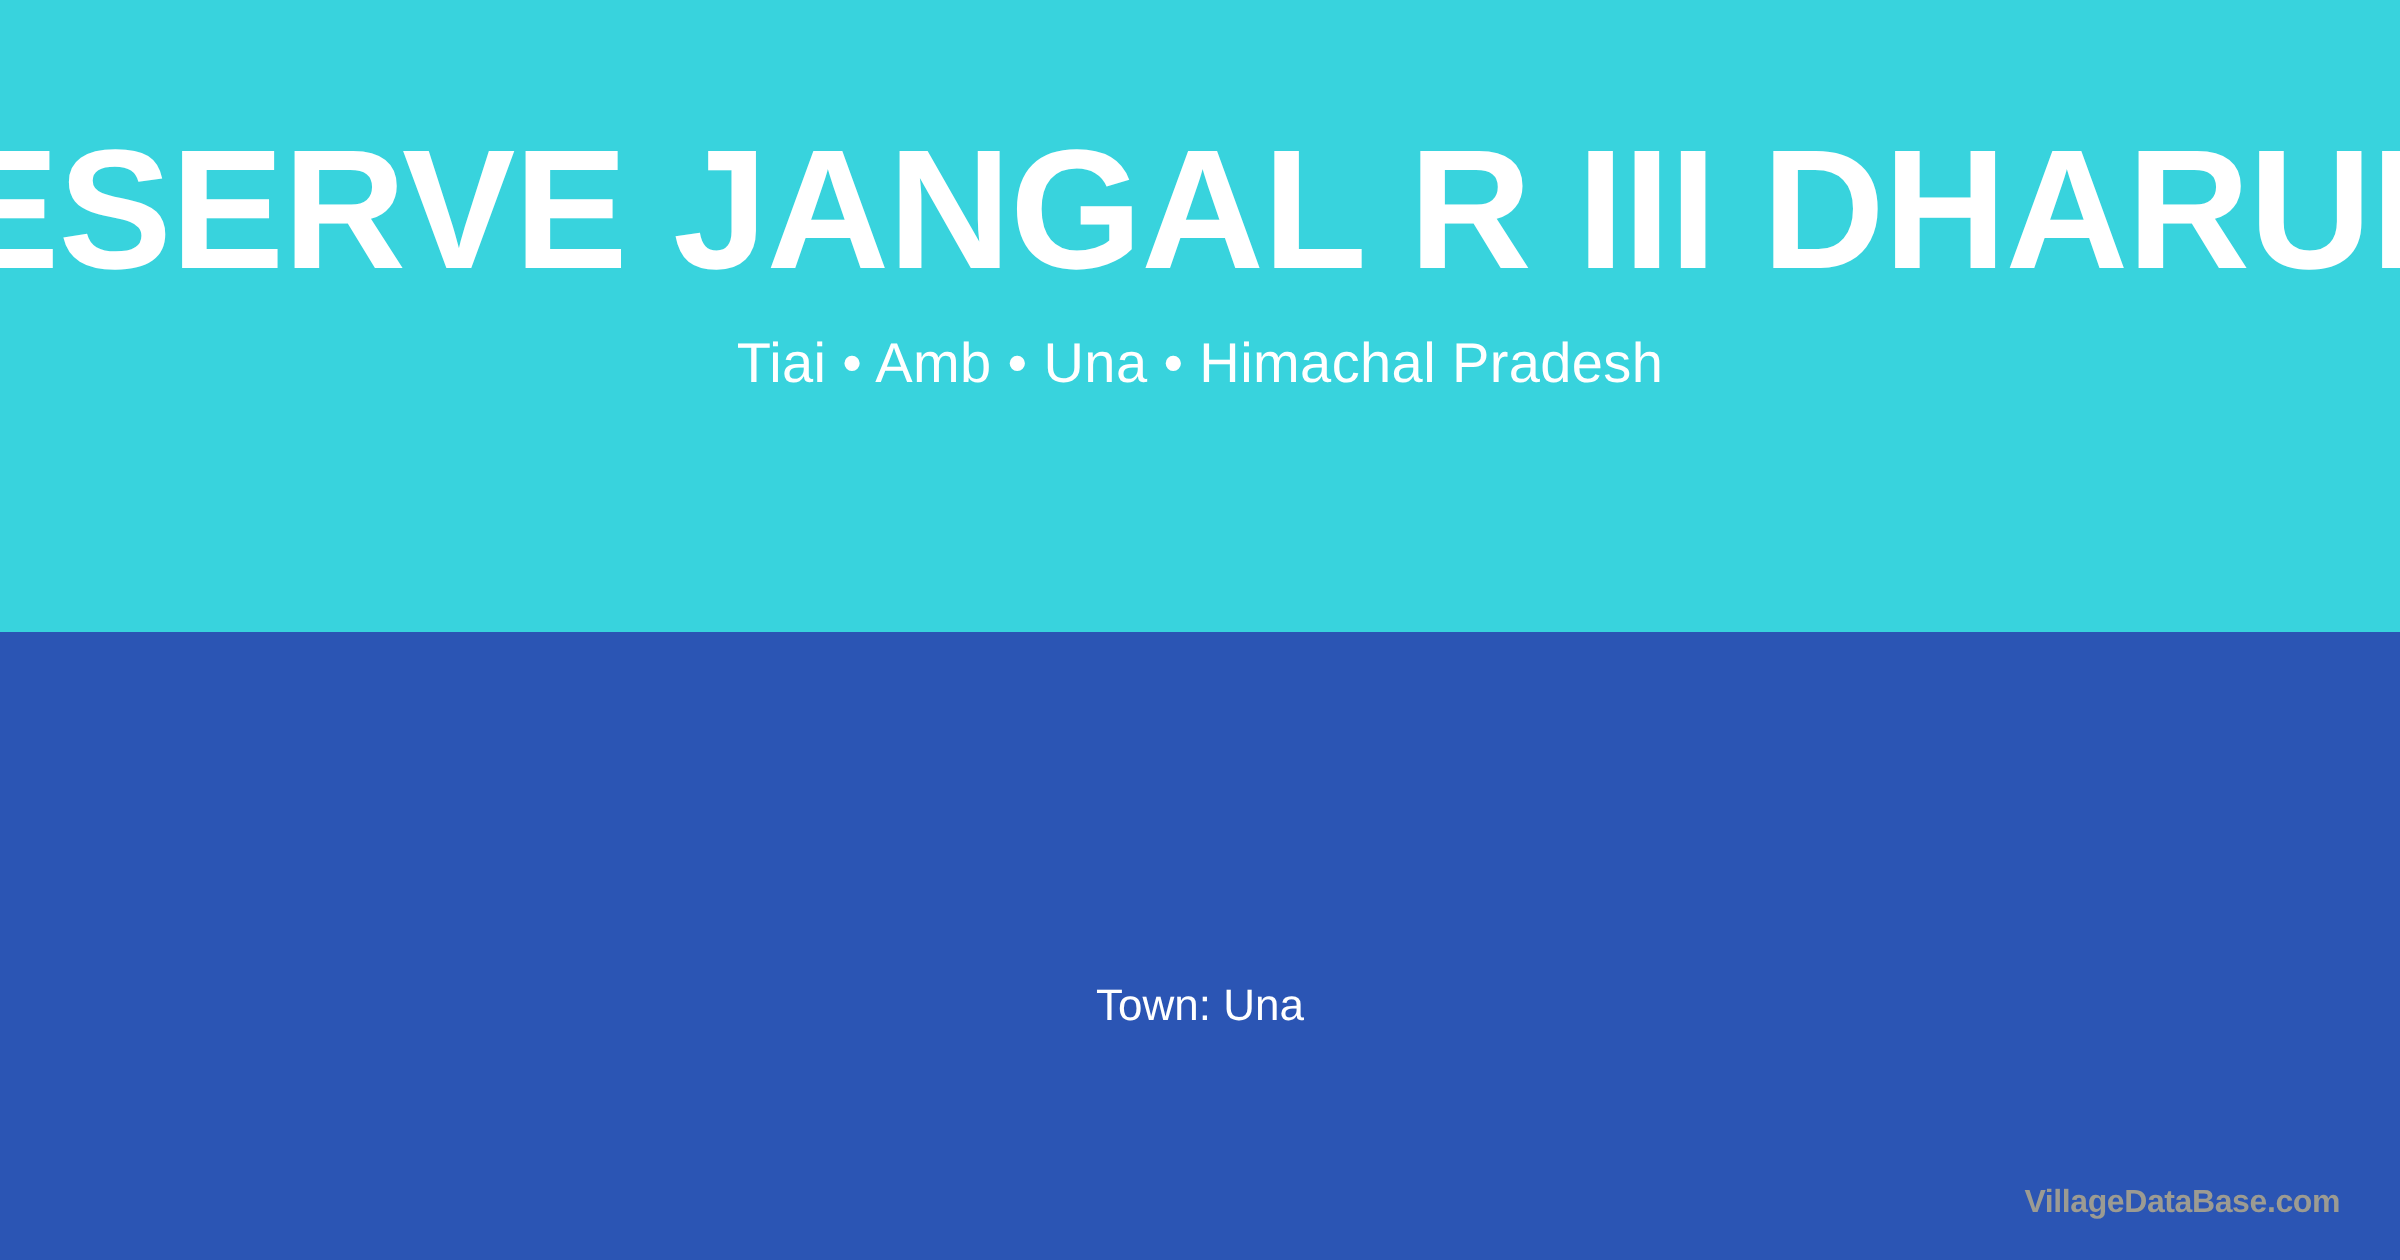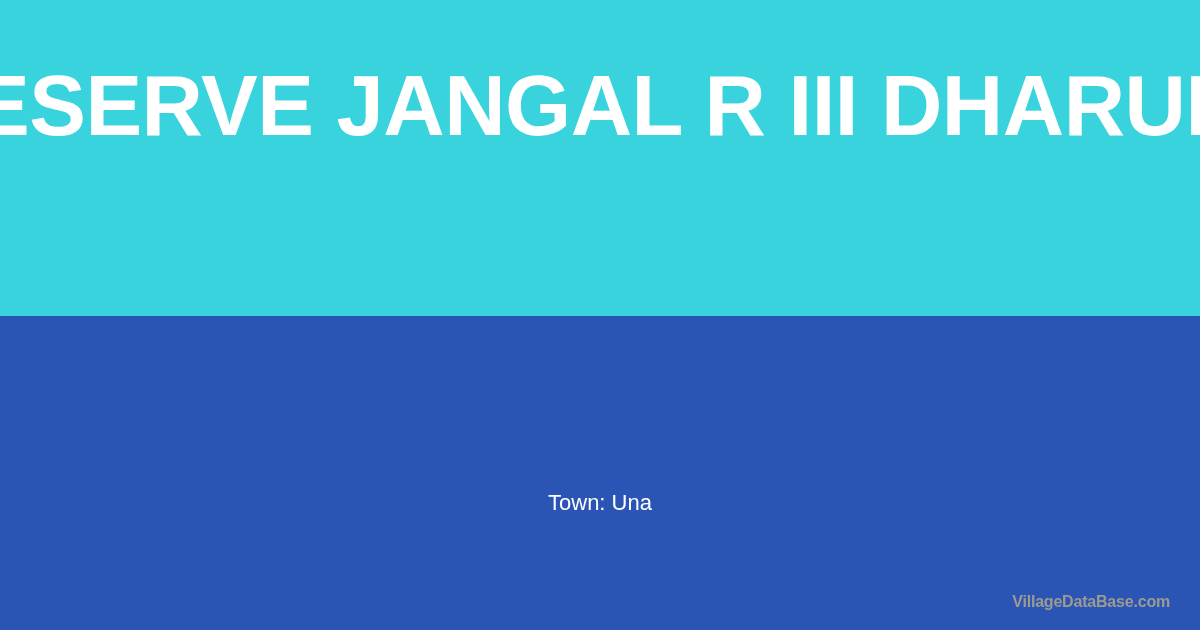--- a/index.html
+++ b/index.html
@@ -101,20 +101,21 @@
   }
 </style>
 </head>
 <body>
 
 <div class="card">
 
   <div class="banner">
     <div class="banner-inner">
       <div class="title">RESERVE JANGAL R III DHARUI E</div>
+      <div class="subtitle">Tiai • Amb • Una • Himachal Pradesh</div>
     </div>
   </div>
 
   <div class="body-area">
     <div class="meta-line">Town: Una</div>
     <div class="watermark">VillageDataBase.com</div>
   </div>
 
 </div>
 

